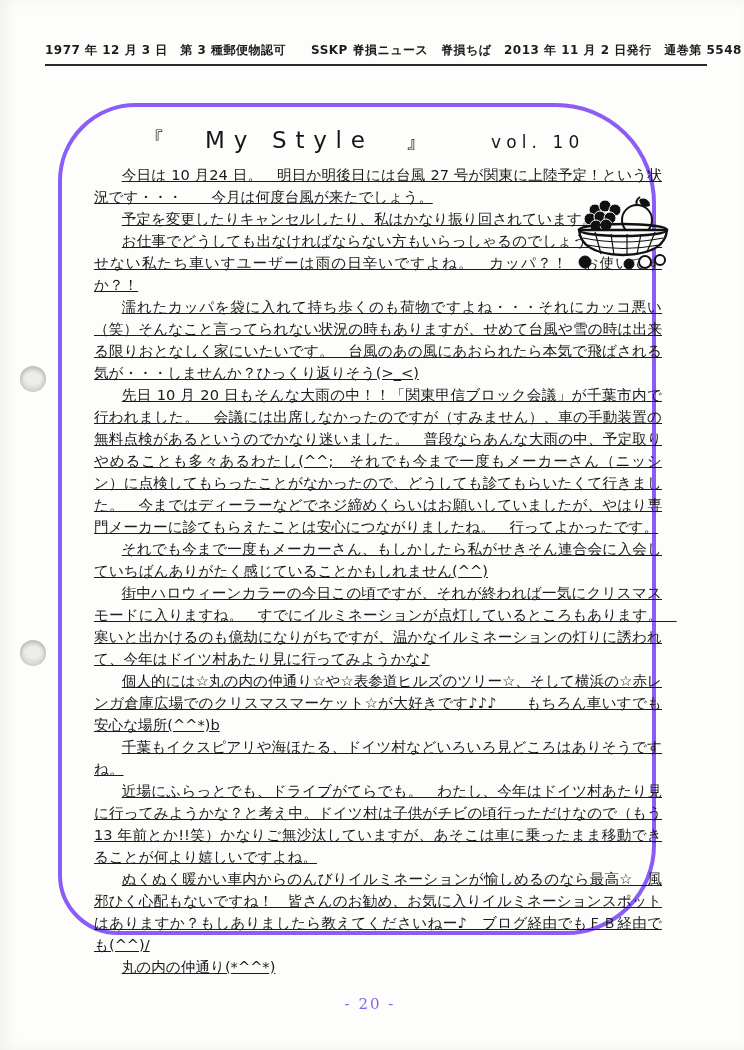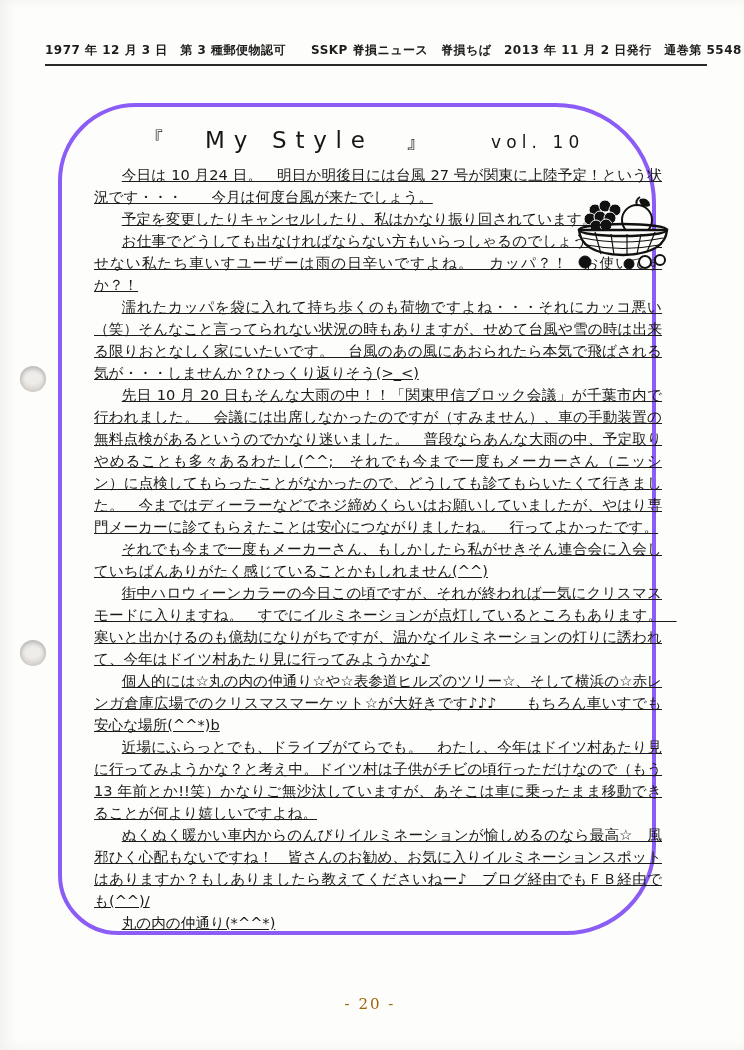--- a/index.html
+++ b/index.html
@@ -80,21 +80,21 @@
     left: 505px; top: 85px;
     width: 112px; height: 82px;
   }
 
   .page-number {
     position: absolute;
     left: 0; right: 4px; top: 995px;
     text-align: center;
     font-family: "DejaVu Serif", serif;
     font-size: 15px;
-    color: #a16207;
+    color: #8b5cf6;
     letter-spacing: 2px;
   }
 </style>
 </head>
 <body>
 
 <div class="page">
 
   <div class="masthead">1977 年 12 月 3 日　第 3 種郵便物認可　　SSKP 脊損ニュース　脊損ちば　2013 年 11 月 2 日発行　通巻第 5548 号</div>
 
@@ -152,20 +152,21 @@
 
     <div class="body-text">
       <p>今日は 10 月24 日。　明日か明後日には台風 27 号が関東に上陸予定！という状況です・・・　　今月は何度台風が来たでしょう。</p>
       <p>予定を変更したりキャンセルしたり、私はかなり振り回されています。</p>
       <p>お仕事でどうしても出なければならない方もいらっしゃるのでしょうが、傘をさせない私たち車いすユーザーは雨の日辛いですよね。　カッパ？！　お使いですか？！</p>
       <p>濡れたカッパを袋に入れて持ち歩くのも荷物ですよね・・・それにカッコ悪い（笑）そんなこと言ってられない状況の時もありますが、せめて台風や雪の時は出来る限りおとなしく家にいたいです。　台風のあの風にあおられたら本気で飛ばされる気が・・・しませんか？ひっくり返りそう(&gt;_&lt;)</p>
       <p>先日 10 月 20 日もそんな大雨の中！！「関東甲信ブロック会議」が千葉市内で行われました。　会議には出席しなかったのですが（すみません）、車の手動装置の無料点検があるというのでかなり迷いました。　普段ならあんな大雨の中、予定取りやめることも多々あるわたし(^^;　それでも今まで一度もメーカーさん（ニッシン）に点検してもらったことがなかったので、どうしても診てもらいたくて行きました。　今まではディーラーなどでネジ締めくらいはお願いしていましたが、やはり専門メーカーに診てもらえたことは安心につながりましたね。　行ってよかったです。</p>
       <p>それでも今まで一度もメーカーさん、もしかしたら私がせきそん連合会に入会していちばんありがたく感じていることかもしれません(^^)</p>
       <p>街中ハロウィーンカラーの今日この頃ですが、それが終われば一気にクリスマスモードに入りますね。　すでにイルミネーションが点灯しているところもあります。　寒いと出かけるのも億劫になりがちですが、温かなイルミネーションの灯りに誘われて、今年はドイツ村あたり見に行ってみようかな♪</p>
       <p>個人的には☆丸の内の仲通り☆や☆表参道ヒルズのツリー☆、そして横浜の☆赤レンガ倉庫広場でのクリスマスマーケット☆が大好きです♪♪♪　　もちろん車いすでも安心な場所(^^*)b</p>
+      <p>千葉もイクスピアリや海ほたる、ドイツ村などいろいろ見どころはありそうですね。</p>
       <p>近場にふらっとでも、ドライブがてらでも。　わたし、今年はドイツ村あたり見に行ってみようかな？と考え中。ドイツ村は子供がチビの頃行っただけなので（もう 13 年前とか!!笑）かなりご無沙汰していますが、あそこは車に乗ったまま移動できることが何より嬉しいですよね。</p>
       <p>ぬくぬく暖かい車内からのんびりイルミネーションが愉しめるのなら最高☆　風邪ひく心配もないですね！　皆さんのお勧め、お気に入りイルミネーションスポットはありますか？もしありましたら教えてくださいねー♪　ブログ経由でもＦＢ経由でも(^^)/</p>
       <p>丸の内の仲通り(*^^*)</p>
     </div>
 
   </div>
 
   <div class="page-number">- 20 -</div>
 
 </div>

